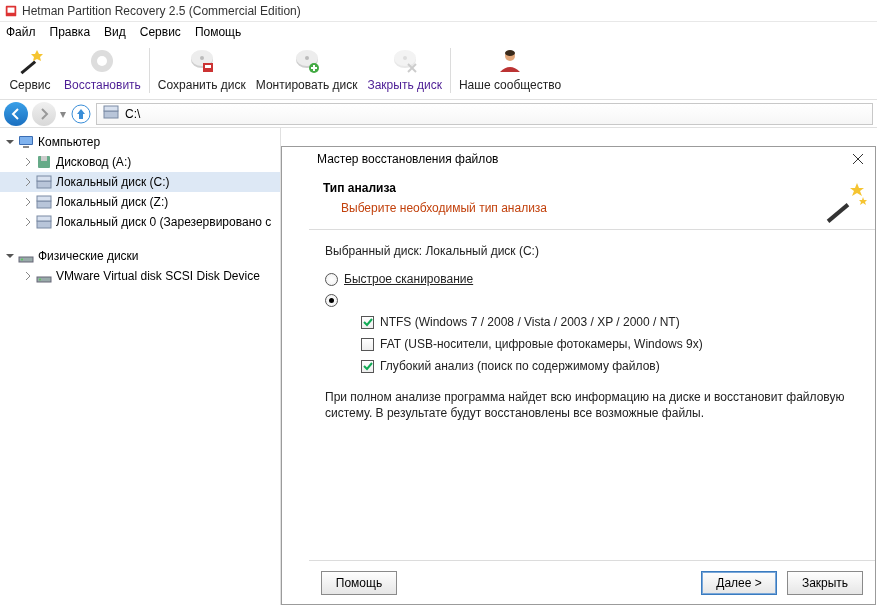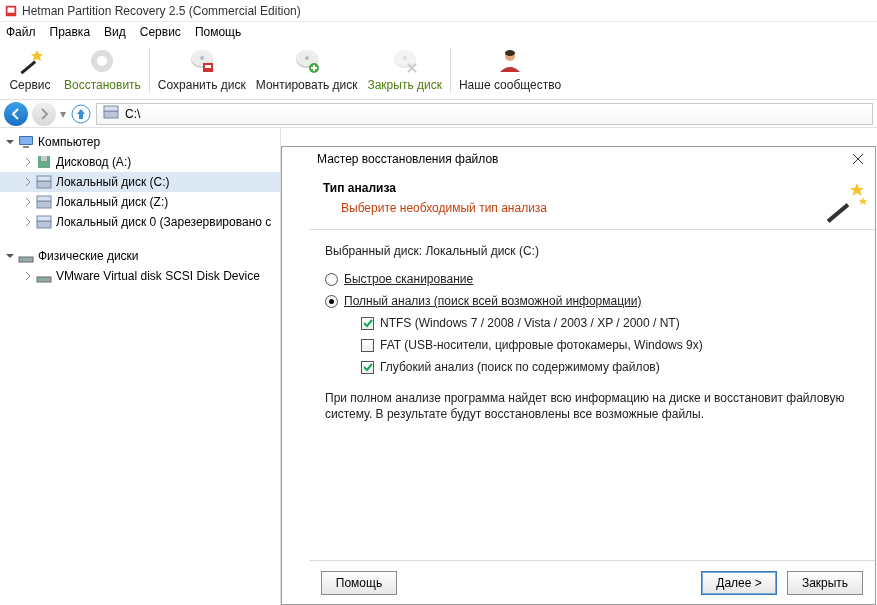--- a/index.html
+++ b/index.html
@@ -9,21 +9,21 @@
 .titlebar .app-icon { width: 14px; height: 14px; }
 .titlebar .title { color: #333; }
 
 .menubar { height: 20px; display: flex; align-items: center; padding: 0 6px; gap: 14px; color: #000; }
 .menubar span { cursor: default; }
 
 .toolbar { height: 58px; display: flex; align-items: flex-start; padding: 4px 6px; border-bottom: 1px solid #e0e0e0; }
 .tool-group { display: flex; gap: 10px; }
 .tool-sep { width: 1px; background: #dcdcdc; margin: 2px 8px; align-self: stretch; }
 .tool-btn { display: flex; flex-direction: column; align-items: center; gap: 2px; min-width: 48px; cursor: default; color: #222; }
-.tool-btn.disabled { color: #4d7c0f; }
+.tool-btn.disabled { color: #4c1d95; }
 .tool-btn .ico { width: 30px; height: 30px; display: flex; align-items: center; justify-content: center; }
 .tool-btn .lbl { white-space: nowrap; }
 
 .navbar { height: 28px; display: flex; align-items: center; padding: 0 4px; gap: 4px; border-bottom: 1px solid #e0e0e0; }
 .nav-btn { width: 24px; height: 24px; border-radius: 50%; display: flex; align-items: center; justify-content: center; }
 .nav-btn.back { background: linear-gradient(#3aa0e8,#1a6fc0); color: #fff; }
 .nav-btn.fwd  { background: linear-gradient(#f0f0f0,#d8d8d8); color: #888; }
 .nav-home { width: 22px; height: 22px; }
 .addr { flex: 1; height: 22px; border: 1px solid #c8c8c8; padding: 2px 6px; display: flex; align-items: center; gap: 6px; background: linear-gradient(#fff,#f6f6f6); }
 
@@ -319,21 +319,20 @@
   <div class="dlg-body">
     <div class="selected-disk">Выбранный диск: Локальный диск (C:)</div>
 
     <div class="radio-row">
       <span class="radio"></span>
       <span>Быстрое сканирование</span>
     </div>
 
     <div class="radio-row">
       <span class="radio checked"></span>
-      <span>Полный анализ (поиск всей возможной информации)</span>
     </div>
 
     <div class="chk-row">
       <span class="chk checked">
           <svg width="10" height="10" viewBox="0 0 10 10">
             <path d="M1 5 L4 8 L9 2" stroke="#1a5" stroke-width="2" fill="none"></path>
           </svg>
         </span>
       <span>NTFS (Windows 7 / 2008 / Vista / 2003 / XP / 2000 / NT)</span>
     </div>

